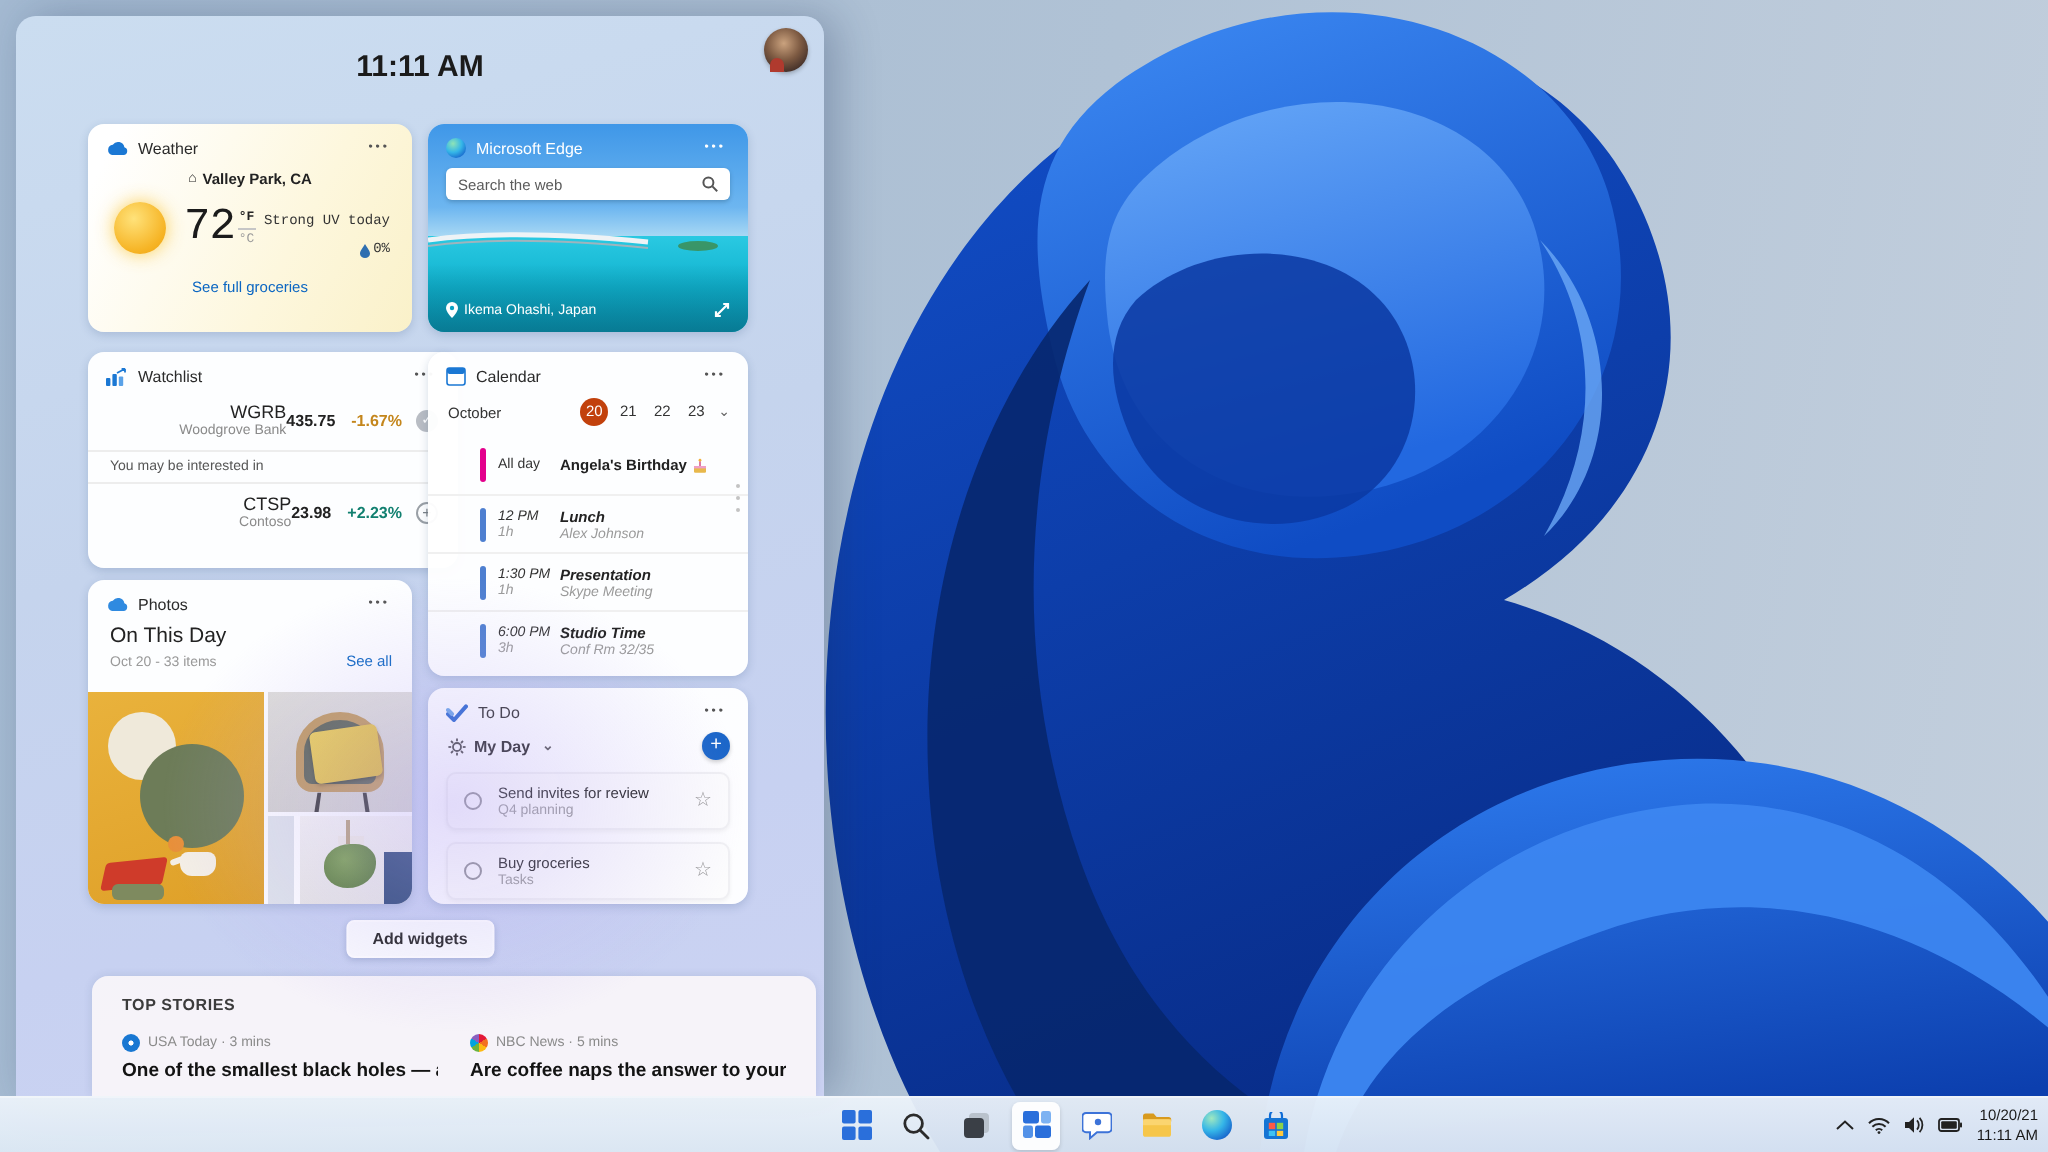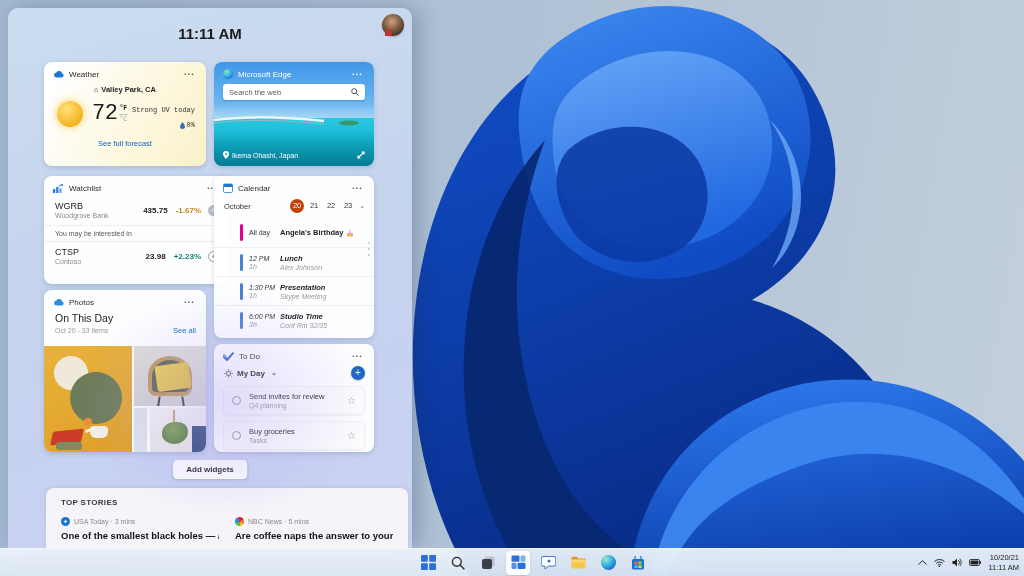--- a/index.html
+++ b/index.html
@@ -53,21 +53,21 @@
   .edge-hd .hd-title,.edge-hd .hd-menu{color:#fff;}
   .edge-search{position:relative;margin:2px 9px 0 9px;background:#fff;border-radius:3px;height:16px;display:flex;align-items:center;padding:0 6px;box-shadow:0 1px 2px rgba(0,40,60,.25);}
   .edge-search input{border:0;outline:0;flex:1;font-size:7.5px;color:#333;background:transparent;width:100%;}
   .edge-search input::placeholder{color:#5b5b5b;}
   .edge-bottom{position:absolute;left:9px;right:9px;bottom:7px;display:flex;align-items:center;gap:3px;font-size:7px;color:#fff;}
   .edge-expand{margin-left:auto;display:flex;cursor:pointer;}
 
   
   #watchlist{left:36px;top:168px;width:185px;height:108px;}
   .wl-row{display:flex;align-items:center;padding:5px 10px 6px 11px;}
-  .wl-sym{flex:1;min-width:0;}
+  .wl-sym{flex:1;min-width:0;text-align:right;}
   .wl-sym .sym{font-size:9px;color:#222;}
   .wl-sym .nm{font-size:7px;color:#8a8a8a;margin-top:1px;}
   .wl-price{font-size:8px;font-weight:700;color:#222;margin-right:8px;}
   .wl-chg{font-size:8px;font-weight:700;margin-right:7px;}
   .badge-check{width:11px;height:11px;border-radius:50%;background:#b9bdc4;color:#fff;font-size:7px;display:flex;align-items:center;justify-content:center;cursor:pointer;flex:none;}
   .badge-plus{width:11px;height:11px;border-radius:50%;border:1px solid #9aa0a6;color:#7a8086;font-size:8px;display:flex;align-items:center;justify-content:center;cursor:pointer;flex:none;line-height:9px;}
   .wl-sugg{font-size:7px;color:#555;padding:4px 11px;border-top:1px solid #ededed;border-bottom:1px solid #ededed;}
 
   
   #calendar{left:206px;top:168px;width:160px;height:162px;}
@@ -220,21 +220,21 @@
         <span class="w-right">
           <span class="w-cond">Strong UV today</span>
           <span class="w-precip">
             <svg width="5" height="7" viewBox="0 0 5 7">
                 <path d="M2.5 0 C4 2.4 5 3.6 5 4.8 A2.5 2.2 0 0 1 0 4.8 C0 3.6 1 2.4 2.5 0 Z" fill="#2f6fb0"></path>
               </svg>
             <span>0%</span>
           </span>
         </span>
       </div>
-      <span class="w-link">See full forecast</span>
+      <span class="w-link">See full groceries</span>
     </div>
 
     <div class="card" id="edge">
       <div class="edge-sky"></div>
       <div class="edge-sea"></div>
       <svg style="position:absolute;left:0;top:48px;" width="160" height="20" viewBox="0 0 160 20">
         <path d="M0 10 C30 6 70 7 110 11" stroke="#eef3f6" stroke-width="2.5" fill="none"></path>
         <path d="M0 13 C30 9 70 10 110 14" stroke="#9fb4bd" stroke-width="1" fill="none"></path>
         <ellipse cx="135" cy="13" rx="10" ry="2.5" fill="#3f8a4a" opacity=".8"></ellipse>
       </svg>

